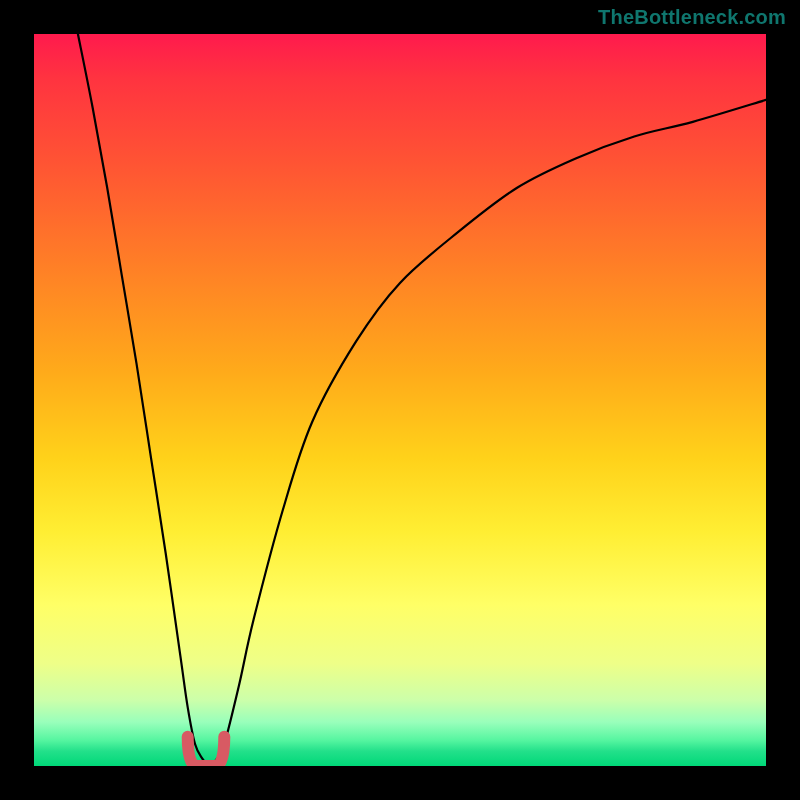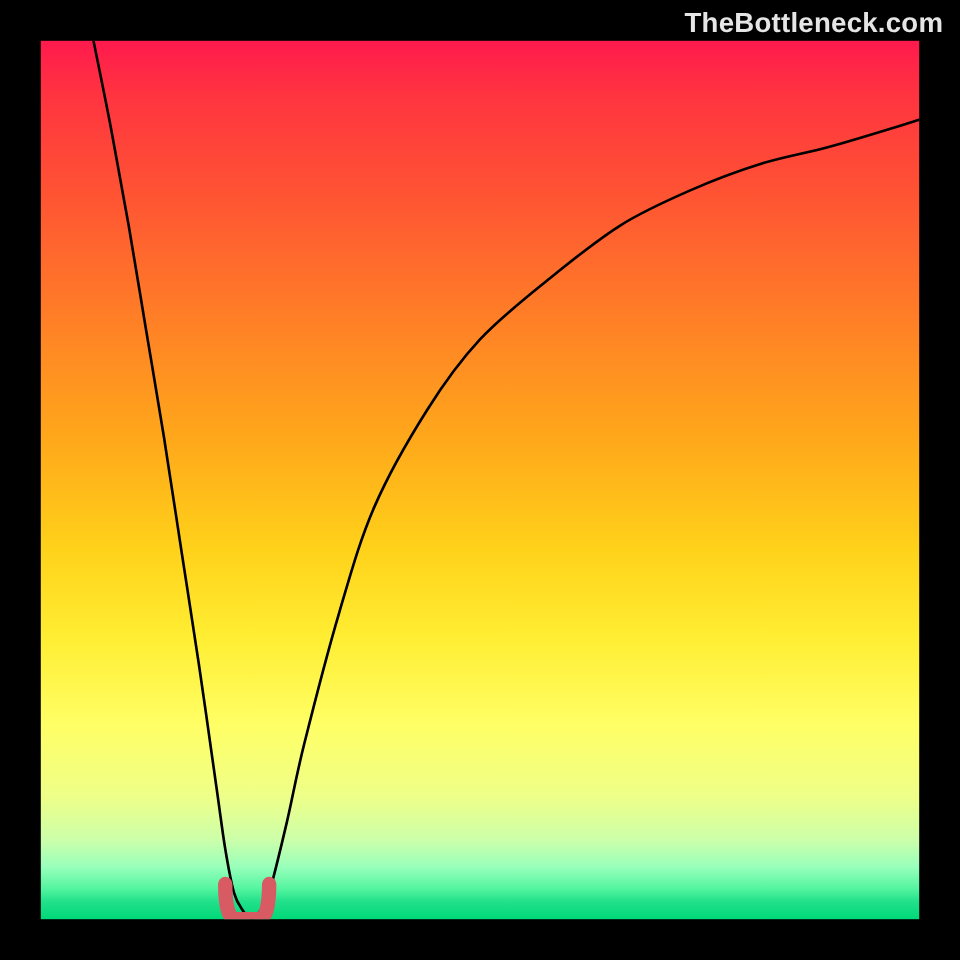--- a/index.html
+++ b/index.html
@@ -39,22 +39,22 @@
       #99ffbb 94%,
       #55f5a0 96.5%,
       #22e08a 98%,
       #00d878 100%
     );
   }
   .watermark {
     position: absolute;
     top: 6px;
     right: 14px;
-    color: #e5e5e5;
-    font-size: 23px;
+    color: #0f766e;
+    font-size: 20px;
     font-weight: 600;
     letter-spacing: 0.2px;
     user-select: none;
   }
   svg.curve {
     position: absolute;
     left: 0;
     top: 0;
     width: 732px;
     height: 732px;

